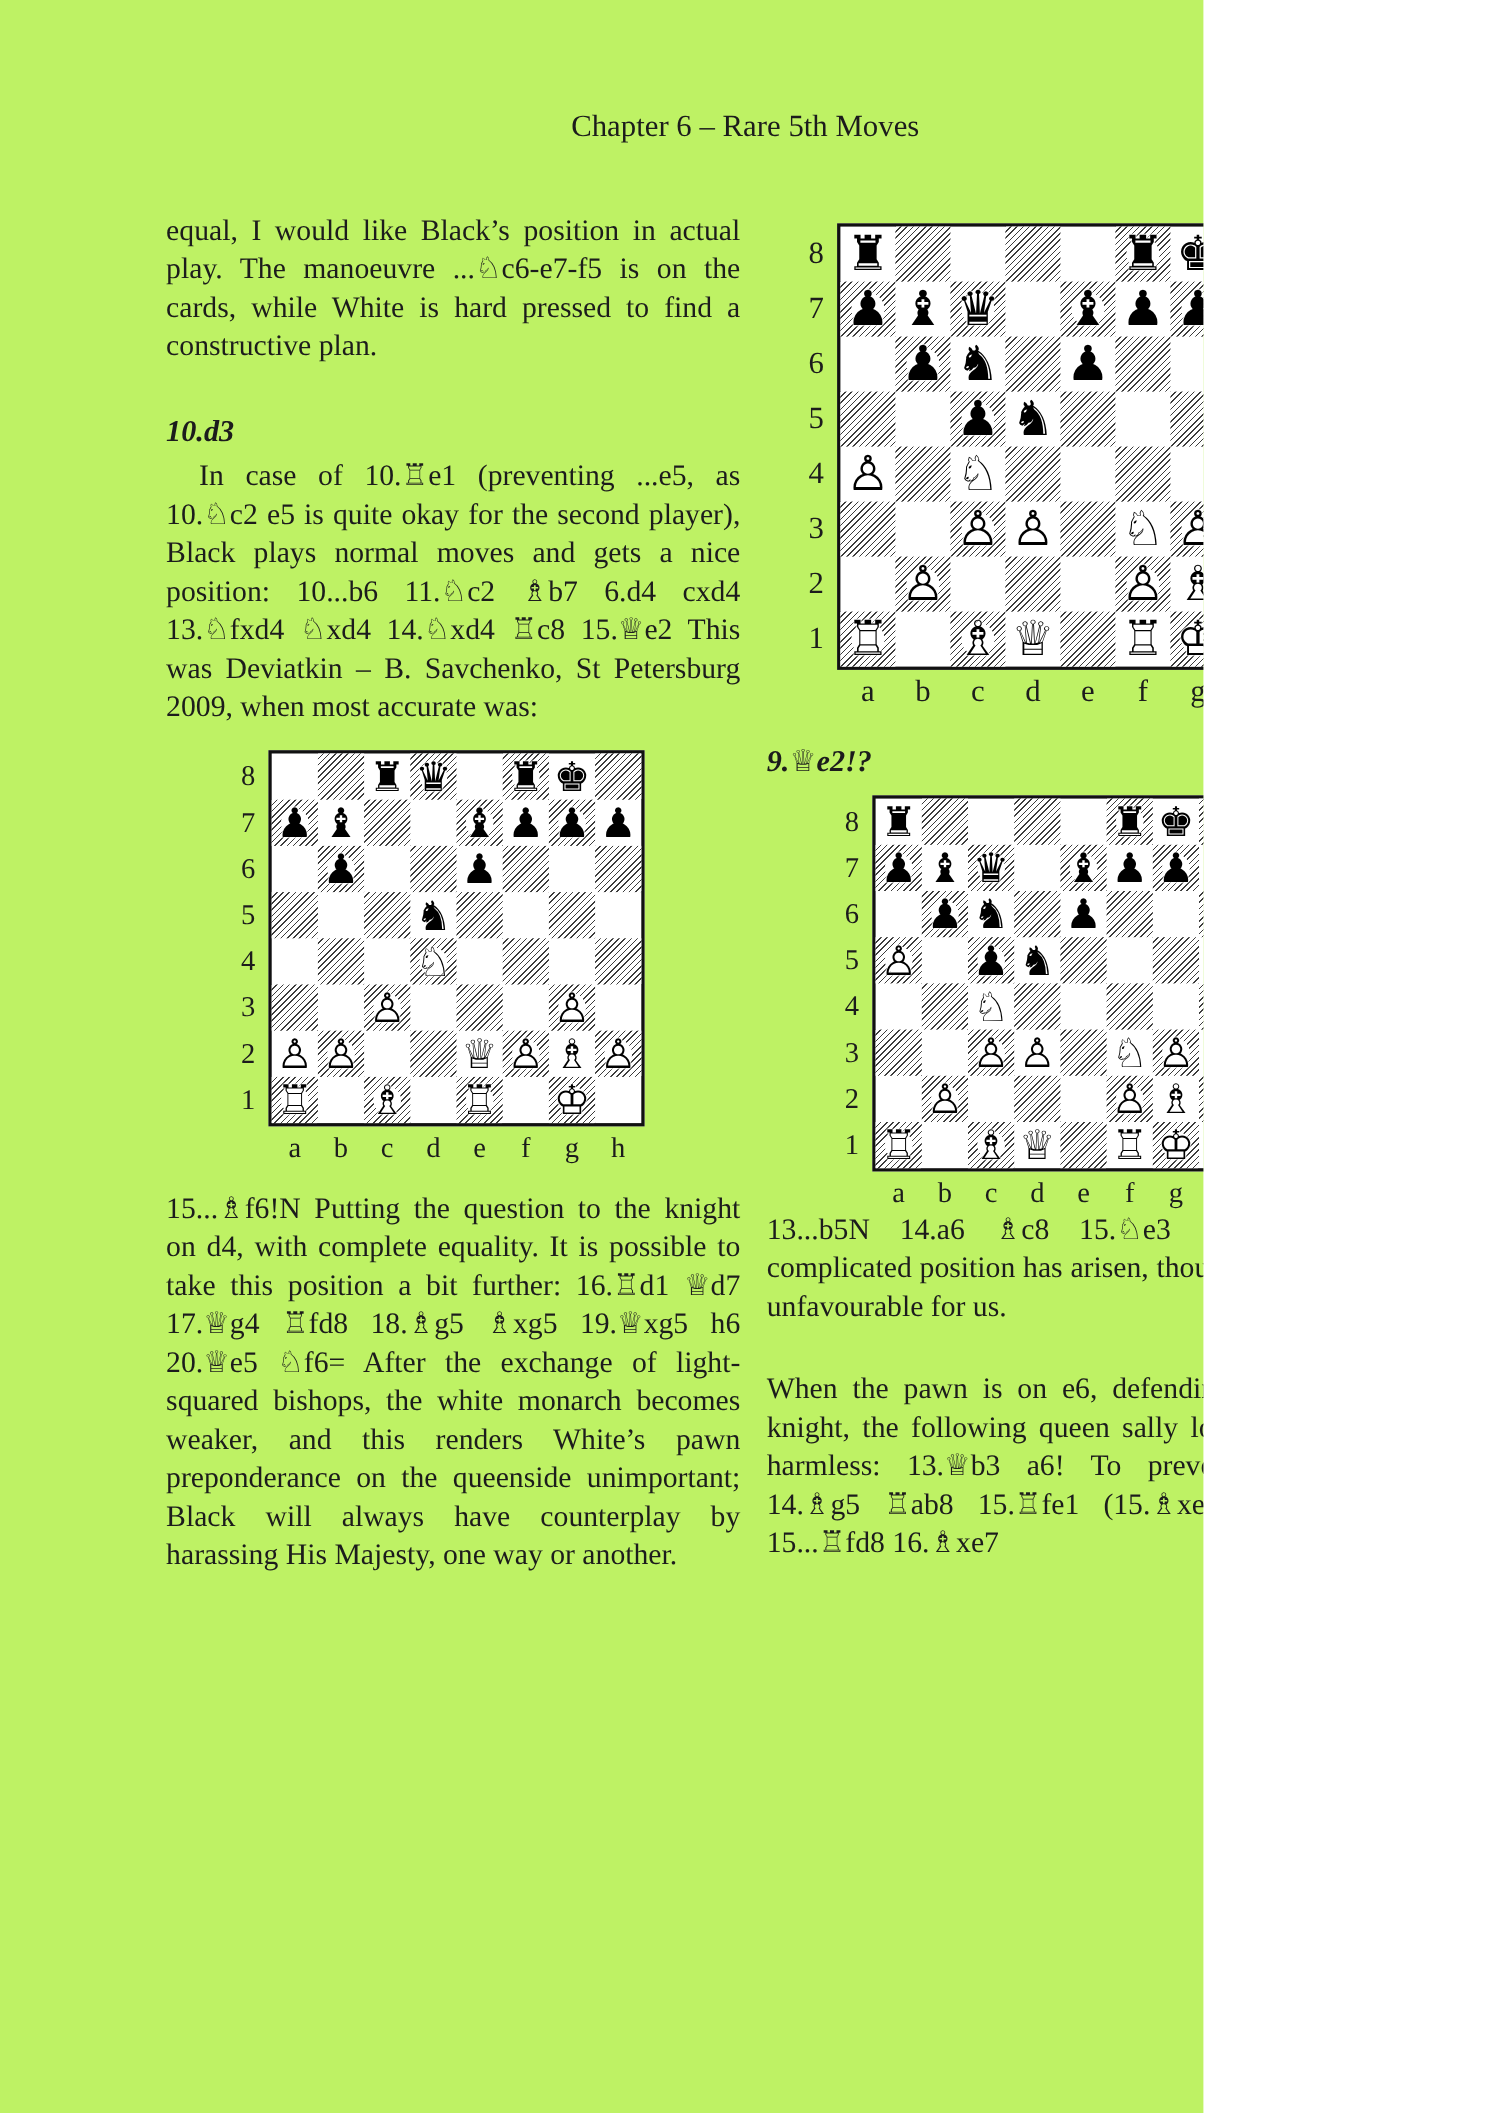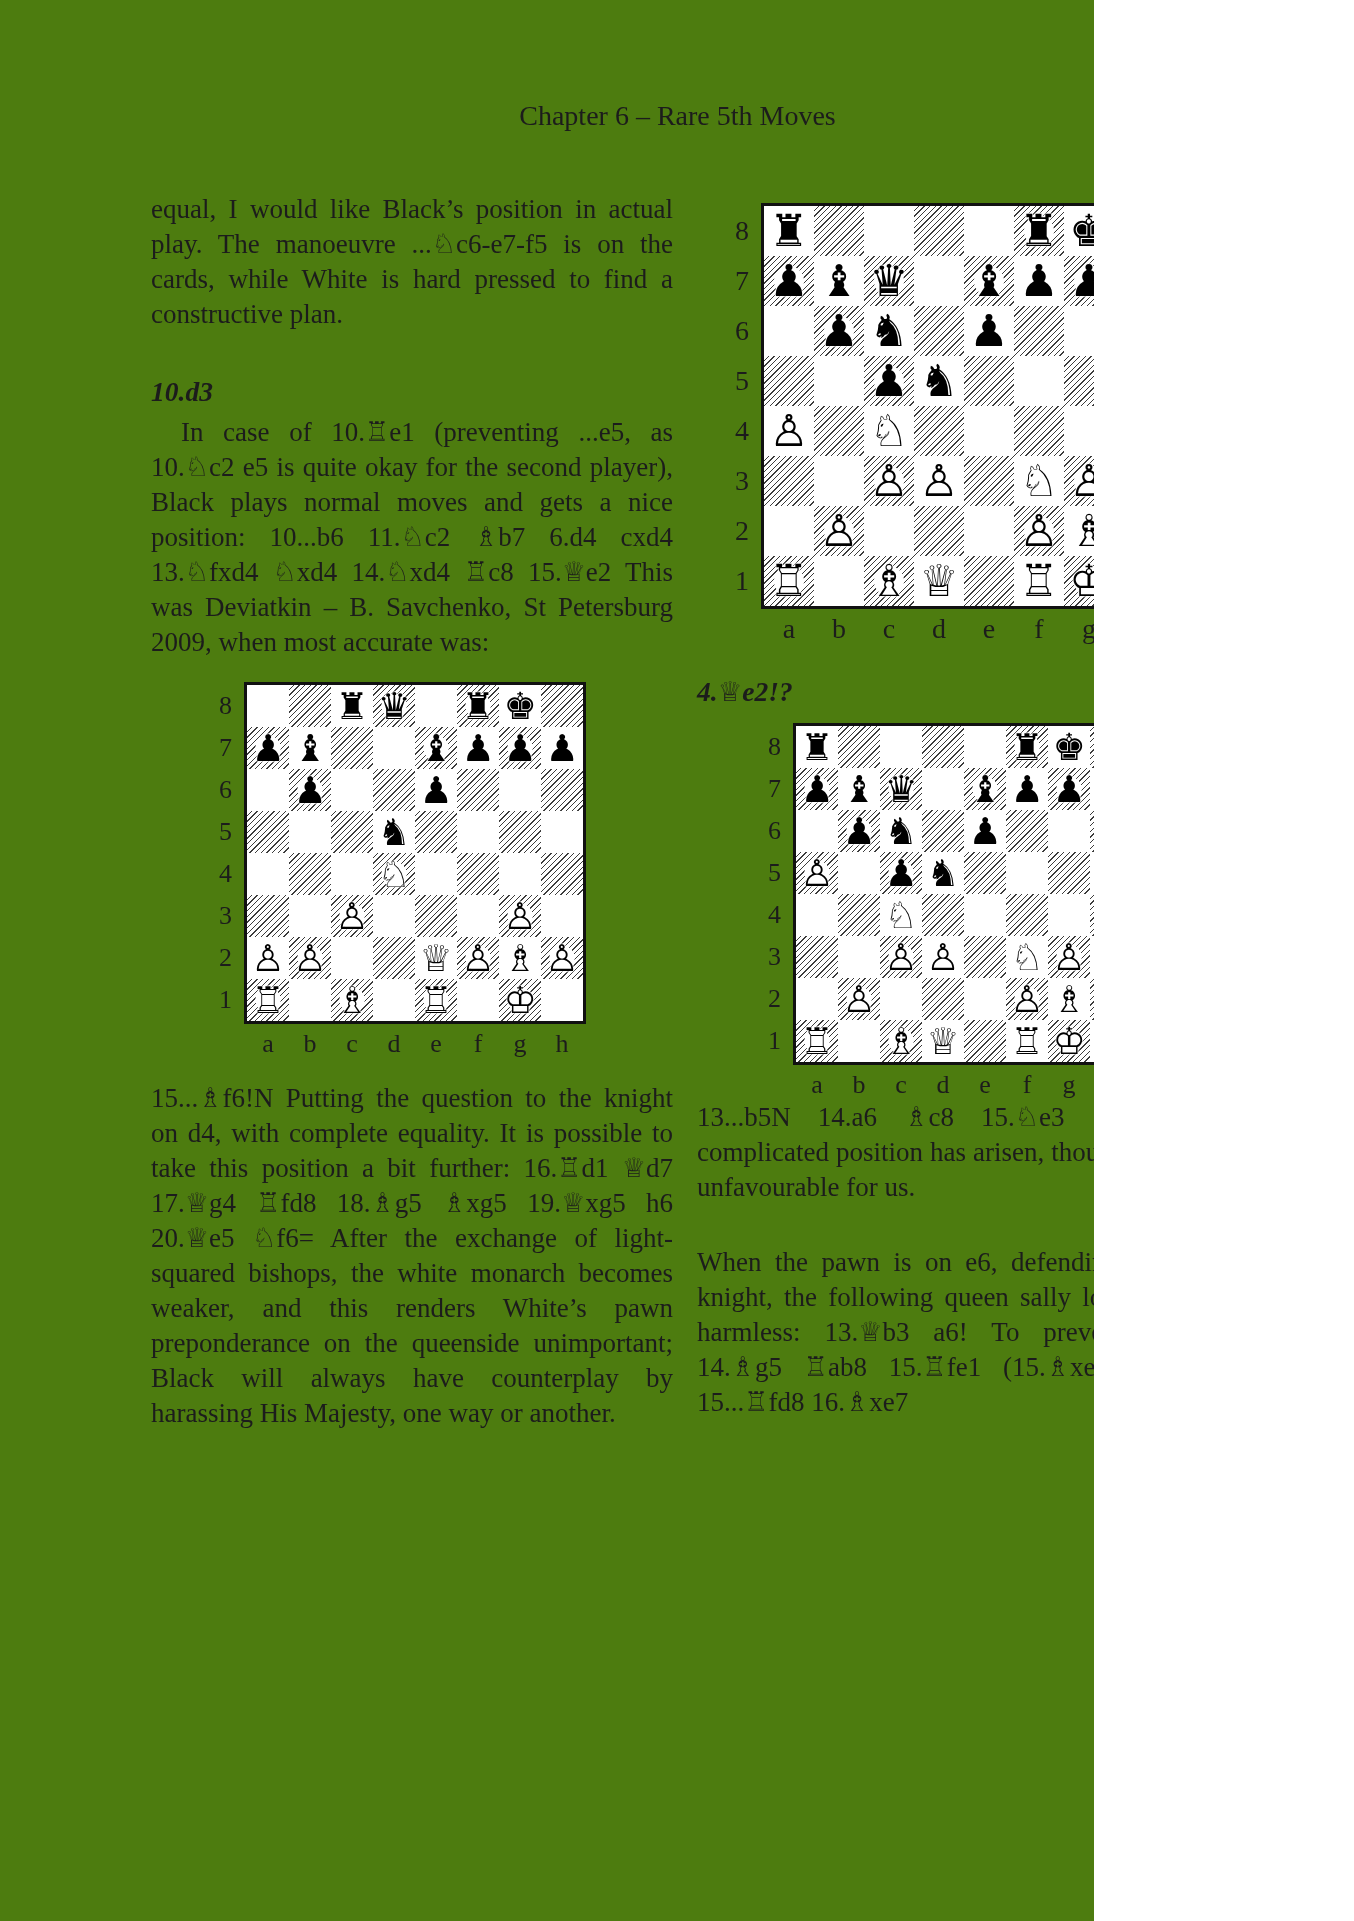--- a/index.html
+++ b/index.html
@@ -1,17 +1,17 @@
 <!DOCTYPE html>
 <html><head>
 <meta charset="utf-8">
 <style>
   html,body{margin:0;padding:0;background:#ffffff;}
   .page{
-    position:relative;width:1094px;height:1921px;background:#4d7c0f;overflow:hidden;
+    position:relative;width:1094px;height:1921px;background:#bef264;overflow:hidden;
     font-family:"Liberation Serif","DejaVu Sans",serif;color:#1c1c1c;
   }
   
   .running-header{position:absolute;left:140px;top:100px;width:1075px;height:36px;font-size:28px;}
   .chapter-title{display:block;text-align:center;}
   .page-number{position:absolute;right:0;top:0;font-weight:bold;}
   
   .col{position:absolute;top:190px;font-size:27px;line-height:35px;}
   .col-left{left:151px;width:522px;}
   .col-right{left:697px;width:518px;}
@@ -362,21 +362,21 @@
           <div class="lbl">b</div>
           <div class="lbl">c</div>
           <div class="lbl">d</div>
           <div class="lbl">e</div>
           <div class="lbl">f</div>
           <div class="lbl">g</div>
           <div class="lbl">h</div>
         </div>
     </div>
 
-    <h3 class="heading rc-heading1">4.♕e2!?</h3>
+    <h3 class="heading rc-heading1">9.♕e2!?</h3>
 
     <div class="diagram diagram-small rc-diagram3">
       <div class="ranks">
           <div class="lbl">8</div>
           <div class="lbl">7</div>
           <div class="lbl">6</div>
           <div class="lbl">5</div>
           <div class="lbl">4</div>
           <div class="lbl">3</div>
           <div class="lbl">2</div>

